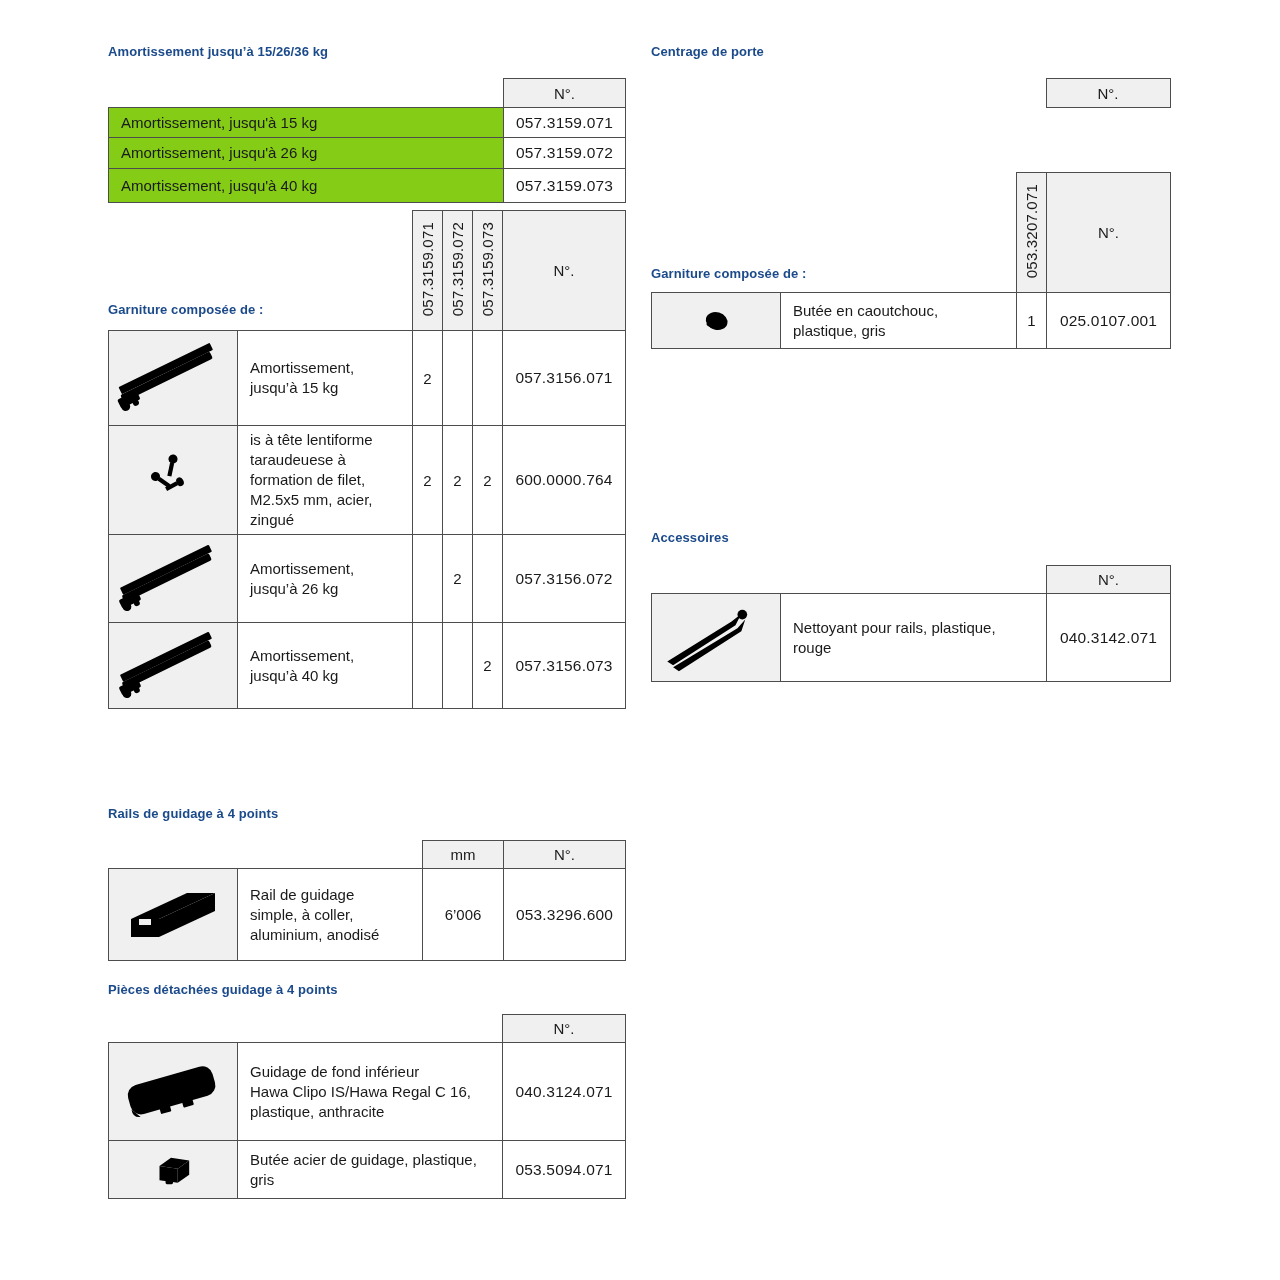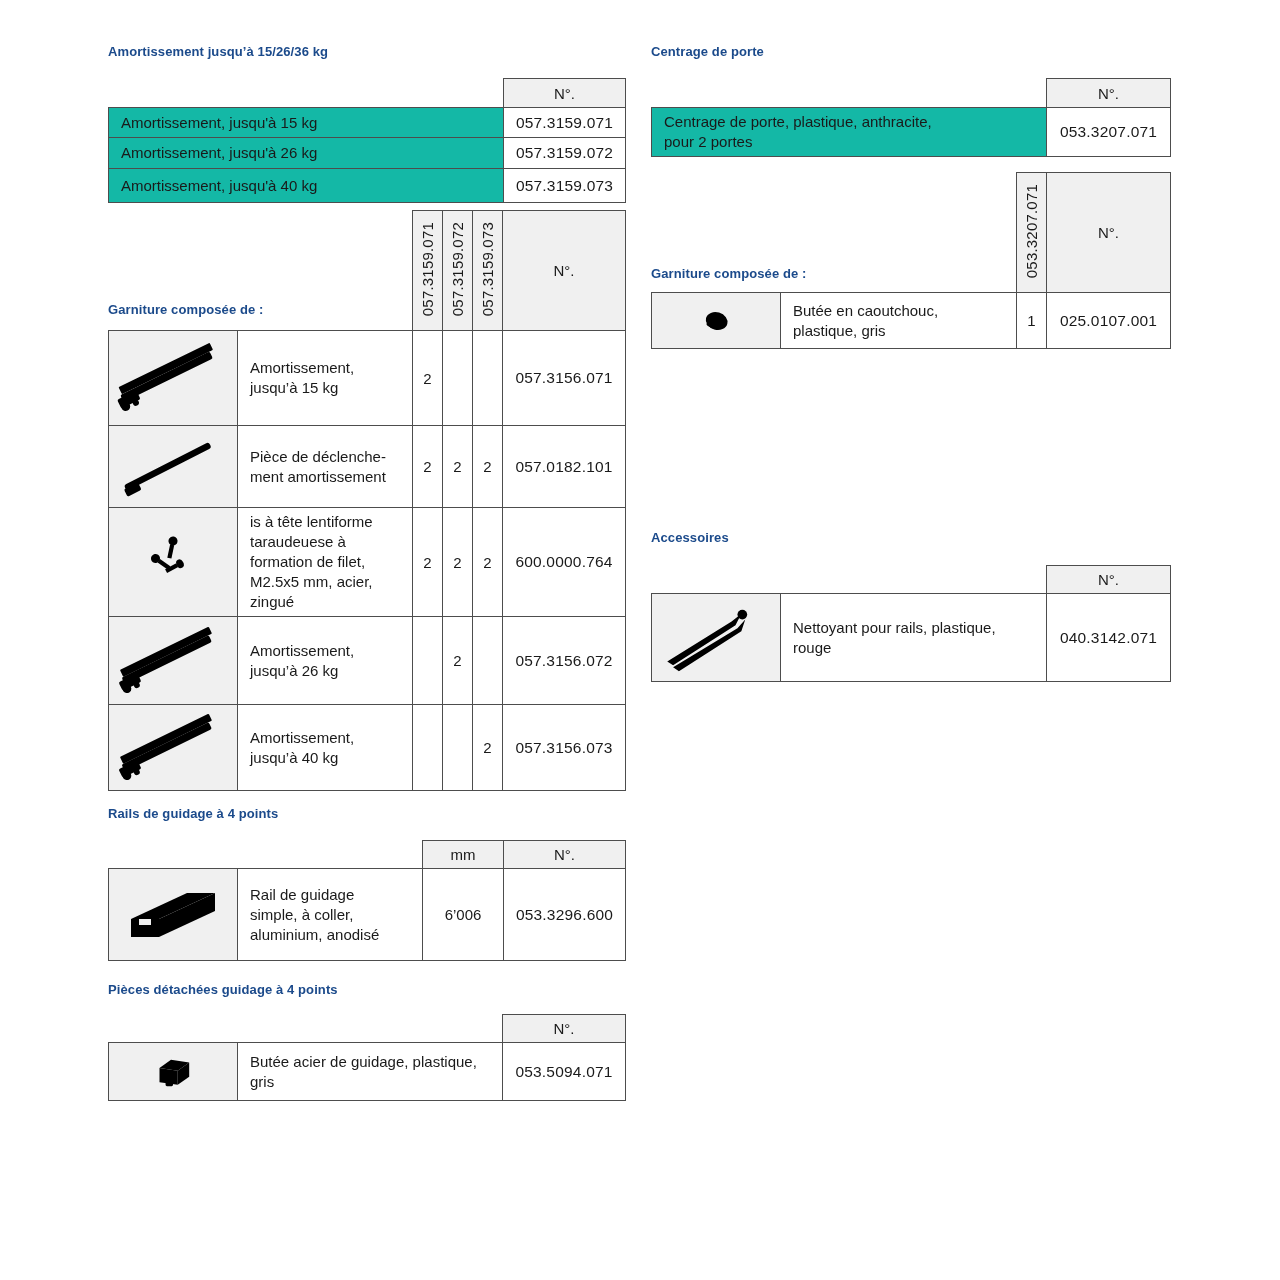--- a/index.html
+++ b/index.html
@@ -16,21 +16,21 @@
   table.tb{
     position:absolute;border-collapse:collapse;table-layout:fixed;
   }
   .tb td{
     border:1px solid #4d4d4d;font-size:15px;vertical-align:middle;padding:0;
     overflow:hidden;
   }
   .tb td.ghost{border:none;background:transparent;}
   .shade{background:#f0f0f0;}
   td.desc{padding:4px 8px 4px 12px;white-space:pre-line;line-height:20px;background:#ffffff;}
-  td.desc.shade{background:#14b8a6;}
+  td.desc.shade{background:#84cc16;}
   td.num{text-align:center;font-size:15.5px;background:#ffffff;letter-spacing:.2px;}
   td.qty{text-align:center;font-size:15px;background:#ffffff;}
   td.hdr{text-align:center;font-size:15px;}
   td.imgc{text-align:center;background:#f0f0f0;}
   td.rotc{text-align:center;vertical-align:middle;}
   .rot{
     writing-mode:vertical-rl;transform:rotate(180deg);
     font-size:15px;letter-spacing:.2px;display:inline-block;line-height:1;
   }
   svg.part{display:block;margin:0 auto;}
@@ -205,33 +205,20 @@
             <use href="#sym-damper"></use>
           </svg>
     </td>
     <td class="desc">Amortissement,
 jusqu’à 15 kg</td>
     <td class="qty">2</td>
     <td class="qty"></td>
     <td class="qty"></td>
     <td class="num">057.3156.071</td>
   </tr>
-  <tr style="height:82px">
-    <td class="imgc">
-      <svg class="part" width="124" height="74" viewBox="0 0 120 80">
-            <use href="#sym-trigger"></use>
-          </svg>
-    </td>
-    <td class="desc">Pièce de déclenche-
-ment amortissement</td>
-    <td class="qty">2</td>
-    <td class="qty">2</td>
-    <td class="qty">2</td>
-    <td class="num">057.0182.101</td>
-  </tr>
   <tr style="height:106px">
     <td class="imgc">
       <svg class="part" width="112" height="70" viewBox="0 0 120 80">
             <use href="#sym-screws"></use>
           </svg>
     </td>
     <td class="desc">is à tête lentiforme
 taraudeuese à
 formation de filet,
 M2.5x5 mm, acier,
@@ -308,20 +295,31 @@
   <colgroup>
       <col style="width:129px">
       <col style="width:265px">
       <col style="width:123px">
     </colgroup>
   <tbody>
       <tr style="height:28px">
     <td class="ghost" colspan="2"></td>
     <td class="hdr shade">N°.</td>
   </tr>
+  <tr style="height:98px">
+    <td class="imgc">
+      <svg class="part" width="120" height="78" viewBox="0 0 120 80">
+            <use href="#sym-floor-guide"></use>
+          </svg>
+    </td>
+    <td class="desc">Guidage de fond inférieur
+Hawa Clipo IS/Hawa Regal C 16,
+plastique, anthracite</td>
+    <td class="num">040.3124.071</td>
+  </tr>
   <tr style="height:58px">
     <td class="imgc">
       <svg class="part" width="90" height="54" viewBox="0 0 120 80">
             <use href="#sym-stop-block"></use>
           </svg>
     </td>
     <td class="desc">Butée acier de guidage, plastique,
 gris</td>
     <td class="num">053.5094.071</td>
   </tr>
@@ -332,25 +330,20 @@
 
 <table class="tb" style="left:651px;top:78px;width:519px;">
   <colgroup>
       <col style="width:395px">
       <col style="width:124px">
     </colgroup>
   <tbody>
       <tr style="height:29px">
     <td class="ghost"></td>
     <td class="hdr shade">N°.</td>
-  </tr>
-  <tr style="height:49px">
-    <td class="desc shade">Centrage de porte, plastique, anthracite,
-pour 2 portes</td>
-    <td class="num">053.3207.071</td>
   </tr>
 </tbody>
   </table>
 
 <table class="tb" style="left:651px;top:172px;width:519px;">
   <colgroup>
       <col style="width:129px">
       <col style="width:236px">
       <col style="width:30px">
       <col style="width:124px">

